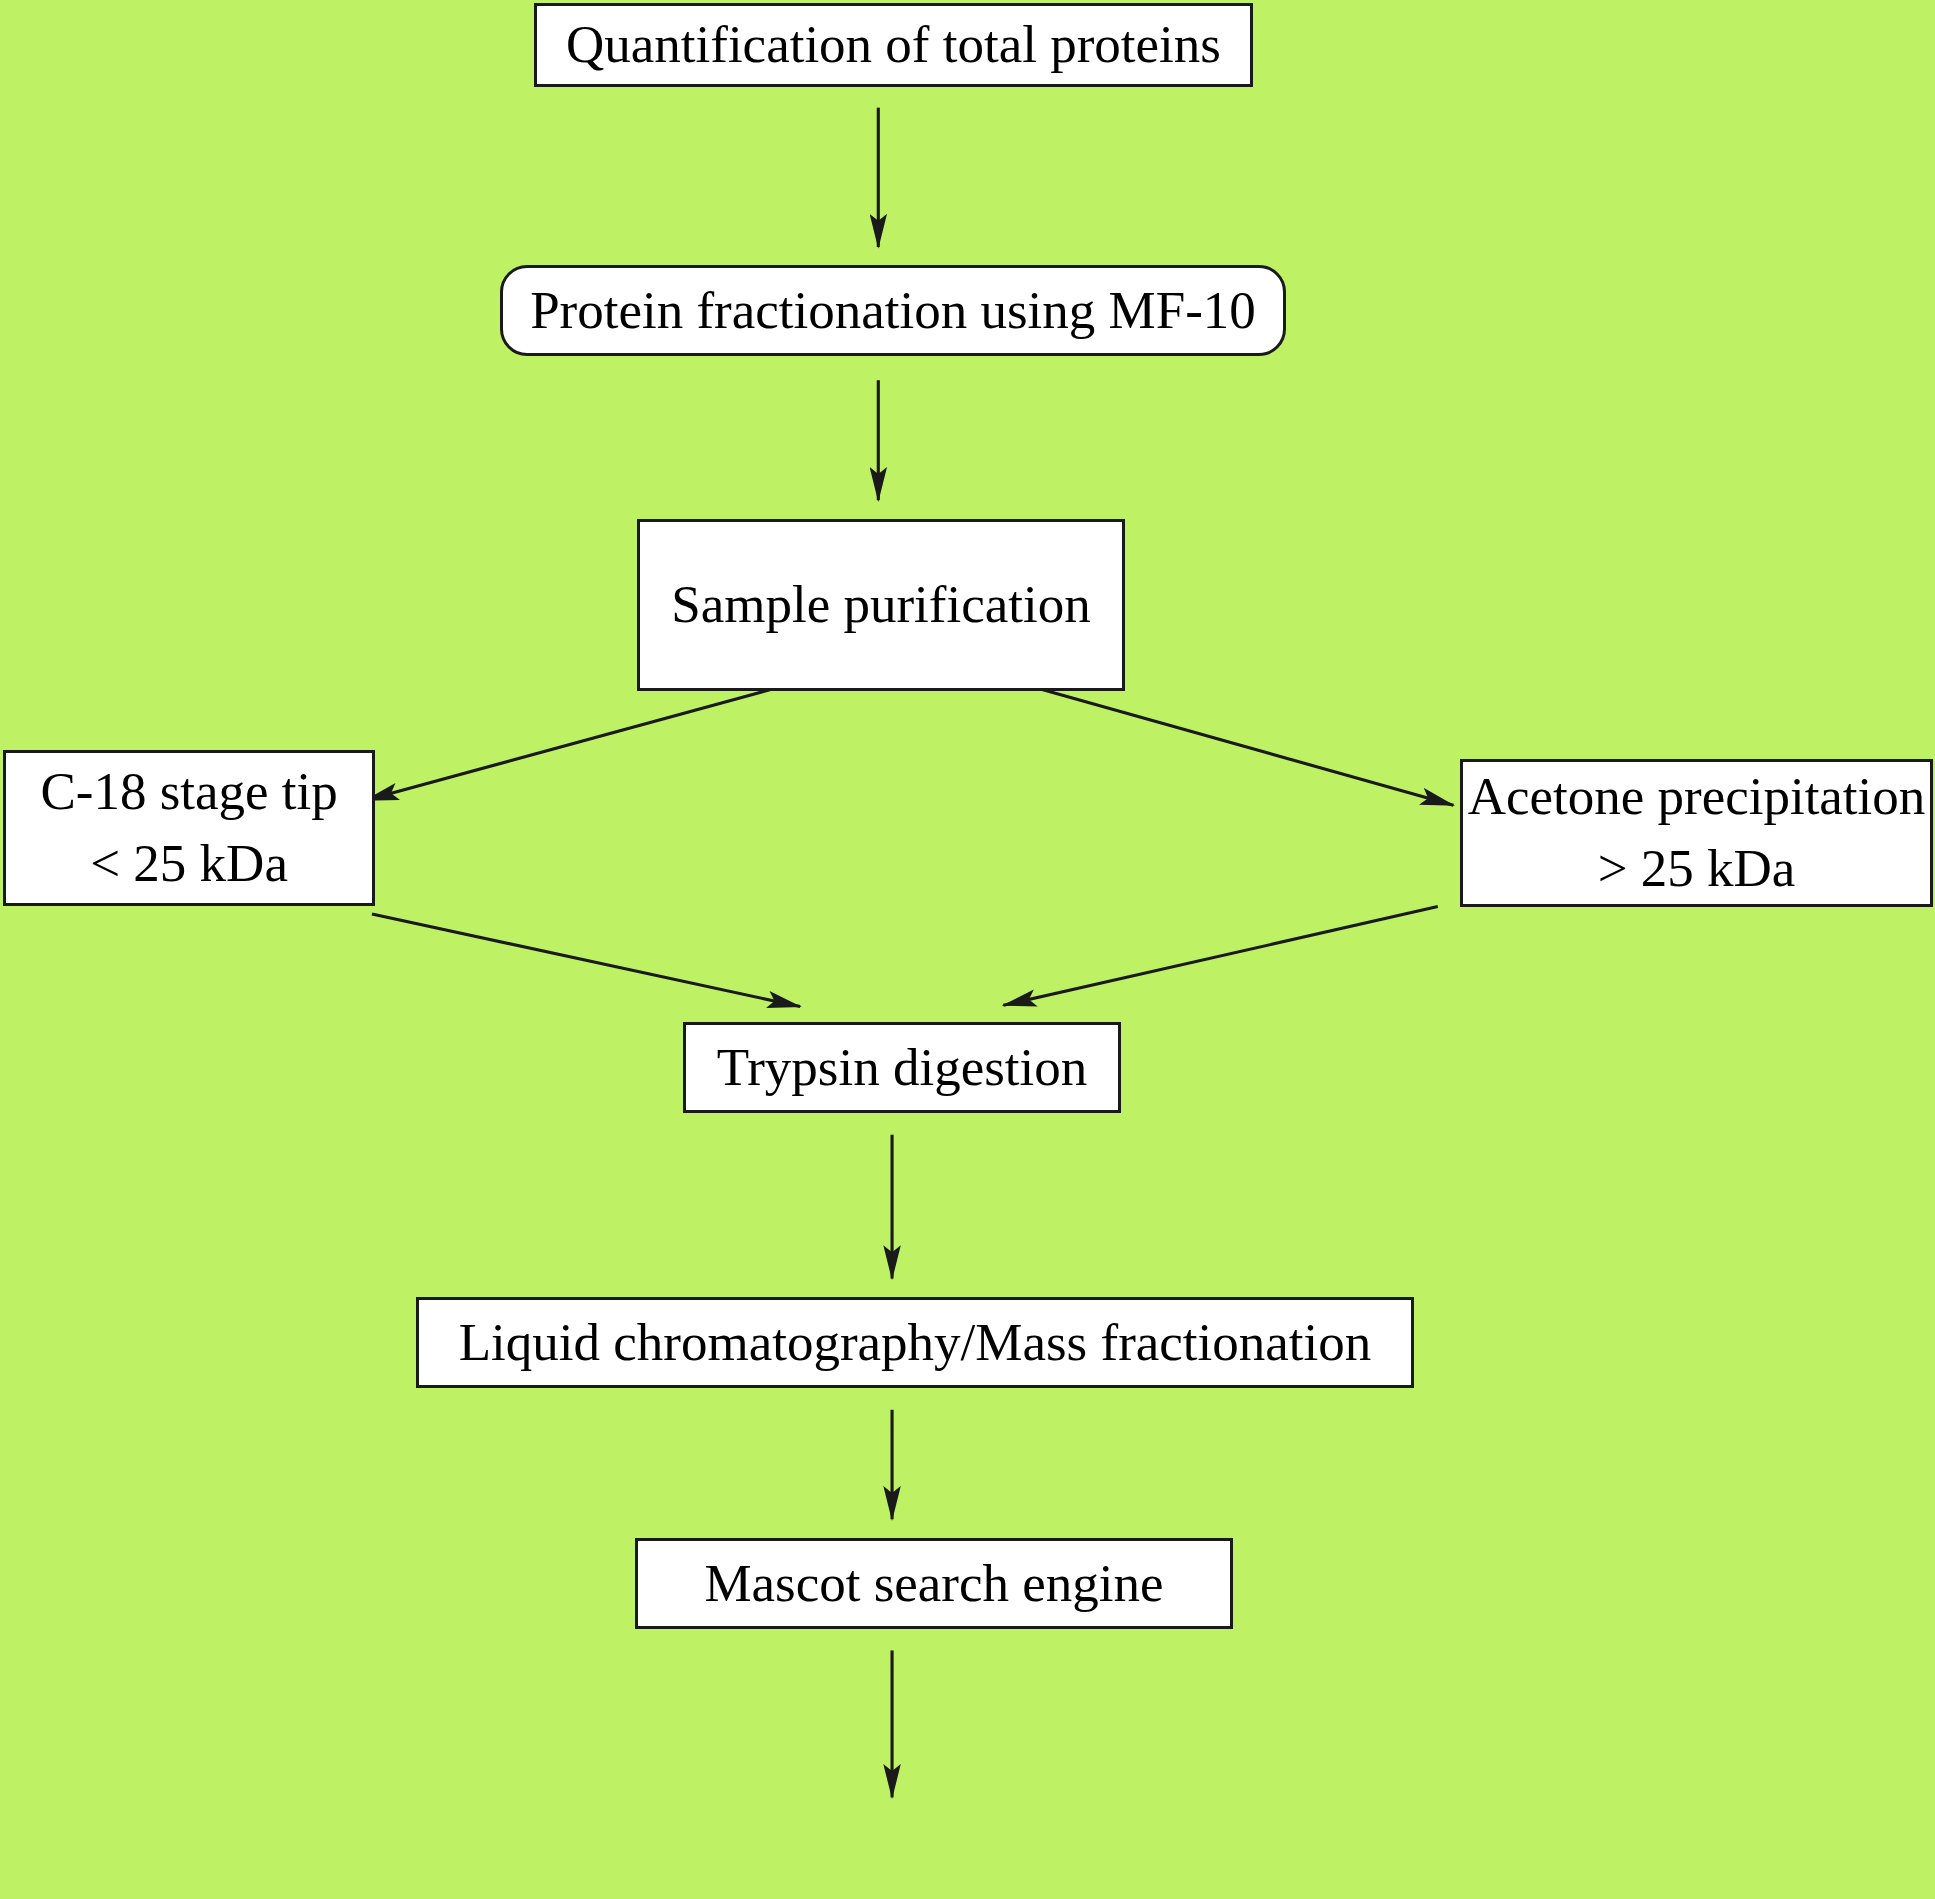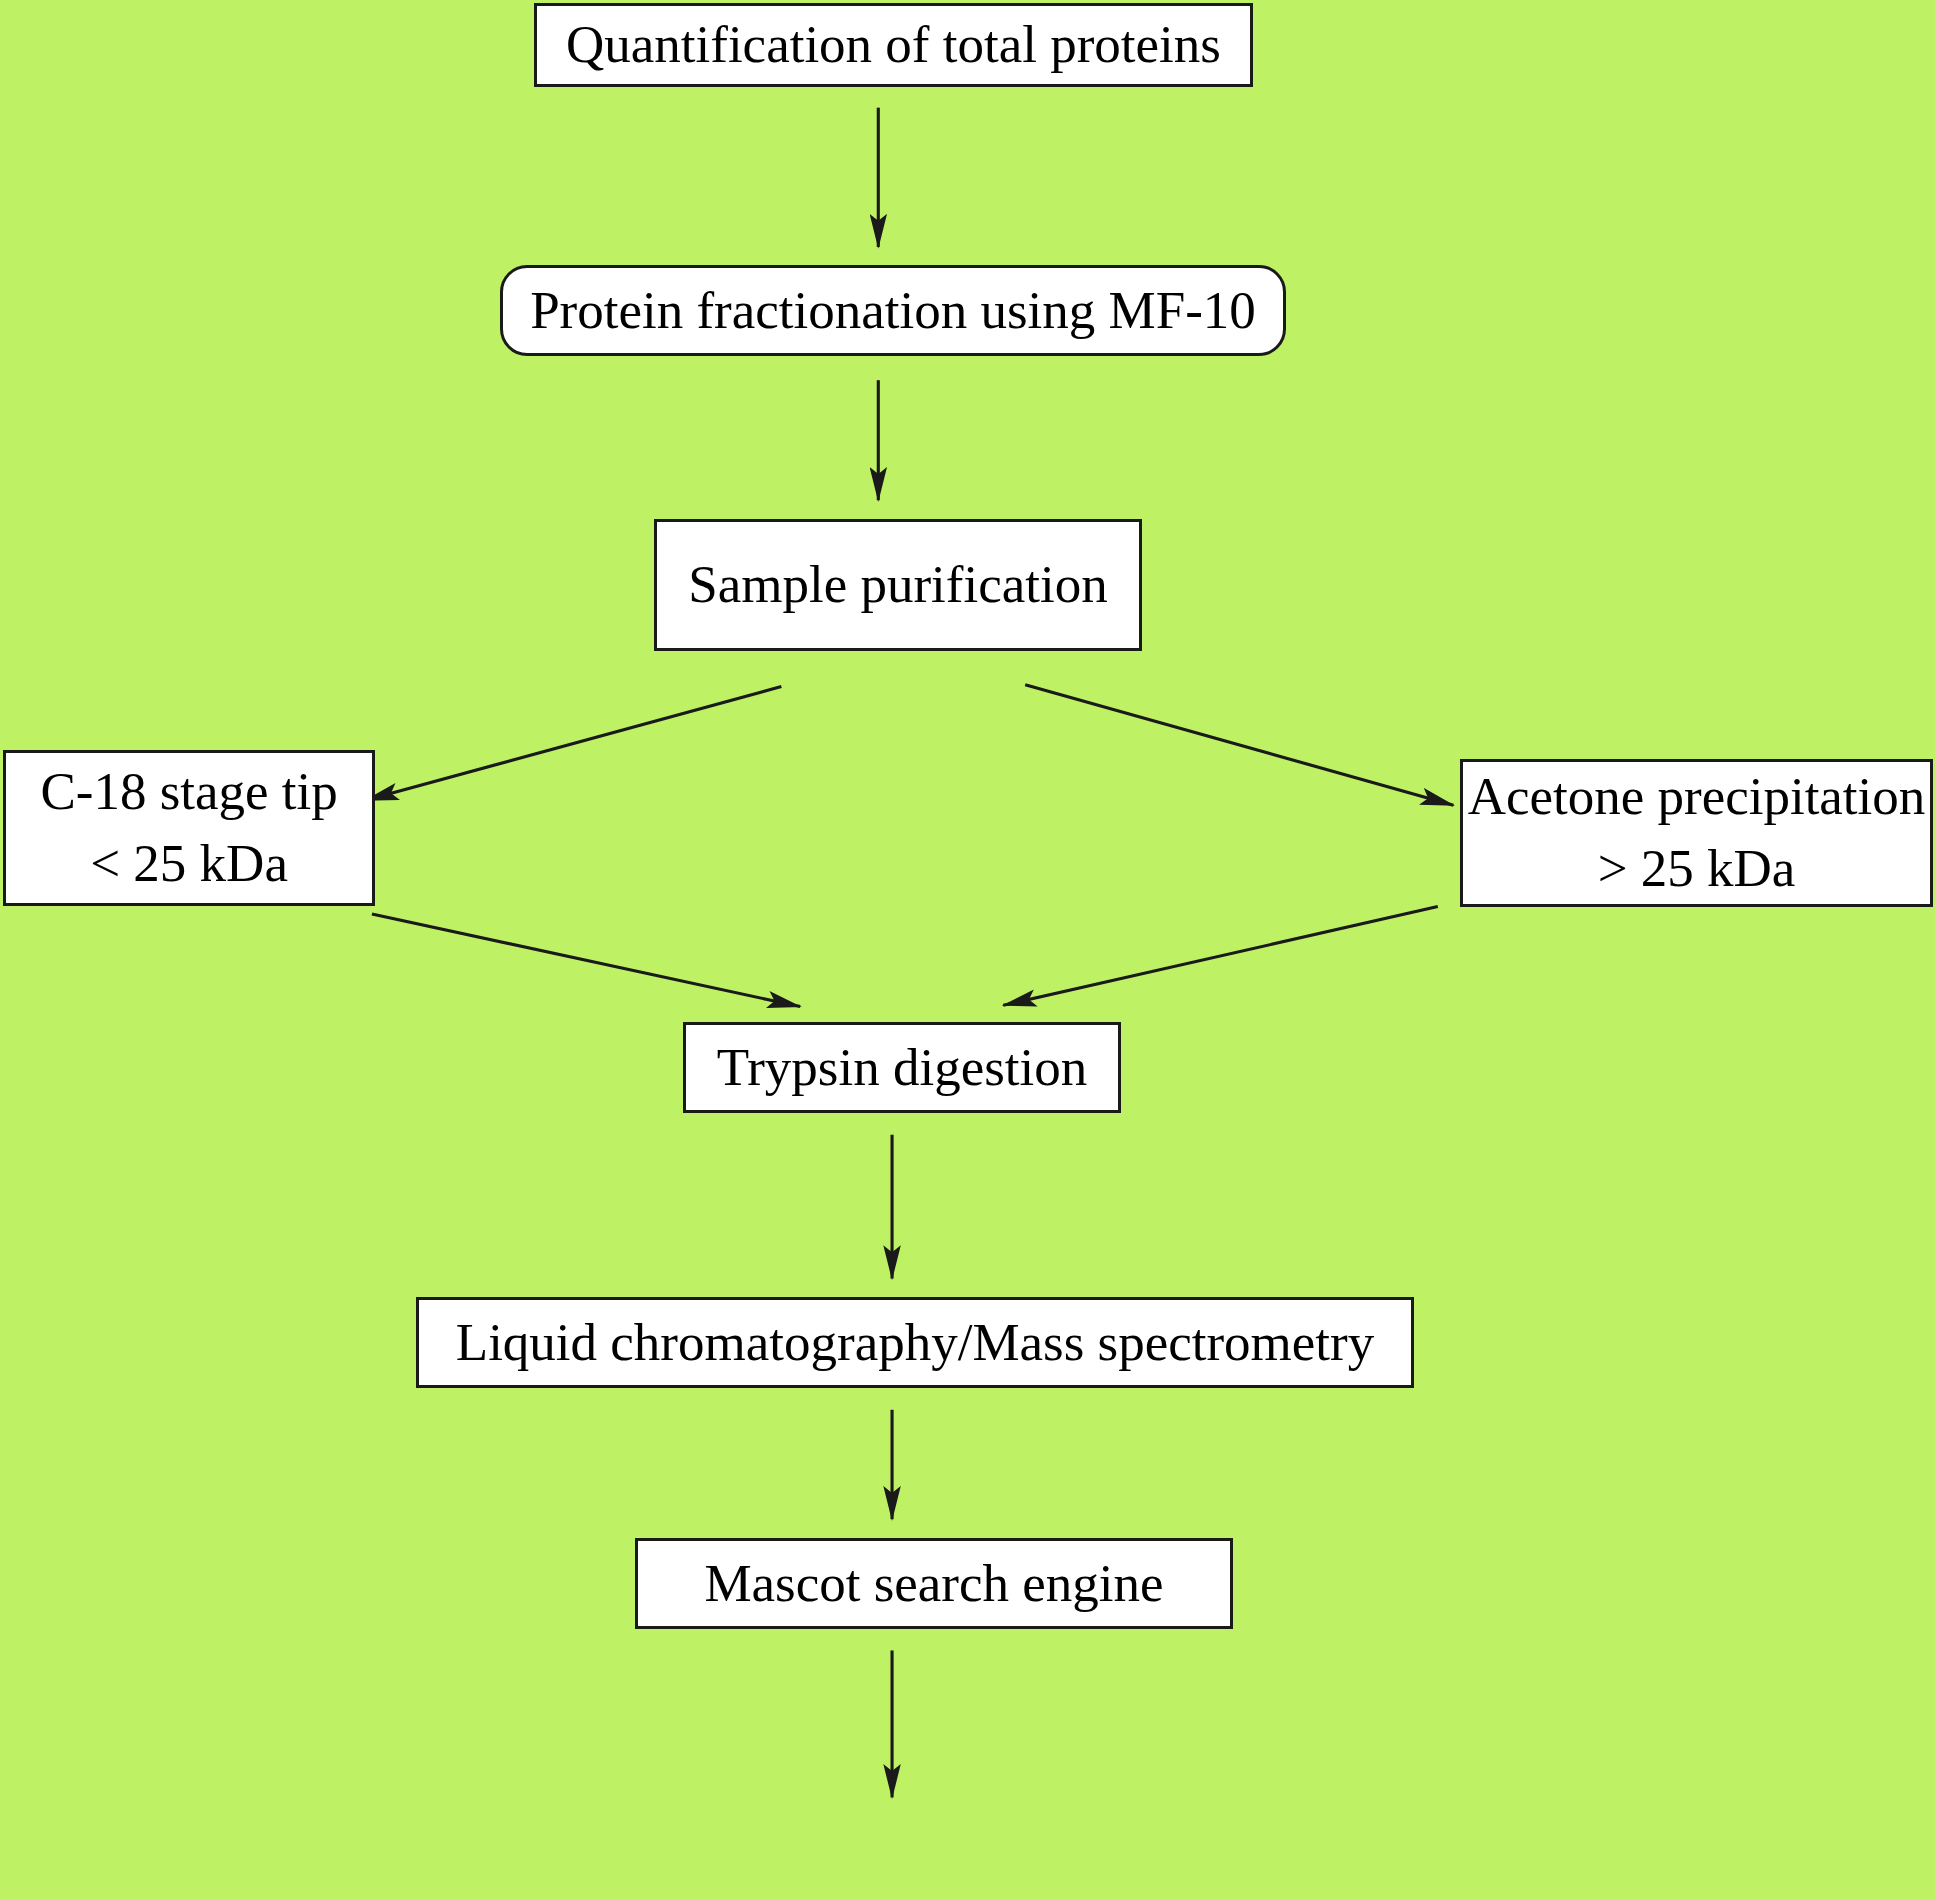--- a/index.html
+++ b/index.html
@@ -40,21 +40,21 @@
     font-size: 53px;
     line-height: 1.35;
     white-space: nowrap;
   }
   .node .lbl {
     display: block;
   }
   
   #node-quantification { left: 534px;  top: 3.1px;    width: 719px; height: 84px; }
   #node-fractionation  { left: 500px;  top: 265px;  width: 786px; height: 91px; border-radius: 27px; }
-  #node-purification   { left: 654px; top: 519px;  width: 488px;  height: 132px; }
+  #node-purification   { left: 637px; top: 519px;  width: 488px;  height: 172px; }
   #node-c18            { left: 3.1px;    top: 750px; width: 372px;  height: 156px; }
   #node-acetone        { left: 1460px; top: 759px; width: 473px;  height: 148px; }
   #node-trypsin        { left: 683px; top: 1022px; width: 438px;  height: 91px; }
   #node-lcms           { left: 416px;  top: 1297px; width: 998px; height: 91px; }
   #node-mascot         { left: 635px; top: 1538px; width: 598px;  height: 91px; }
   #node-spectral       { left: 673px; top: 1816px; width: 438px;  height: 81px; }
 </style>
 </head>
 <body>
 
@@ -98,21 +98,21 @@
   <div class="node" id="node-acetone">
     <span class="lbl">Acetone precipitation</span>
     <span class="lbl">&gt; 25 kDa</span>
   </div>
 
   <div class="node" id="node-trypsin">
     <span class="lbl">Trypsin digestion</span>
   </div>
 
   <div class="node" id="node-lcms">
-    <span class="lbl">Liquid chromatography/Mass spectrometry</span>
+    <span class="lbl">Liquid chromatography/Mass fractionation</span>
   </div>
 
   <div class="node" id="node-mascot">
     <span class="lbl">Mascot search engine</span>
   </div>
 
 
 </div>
 
 

